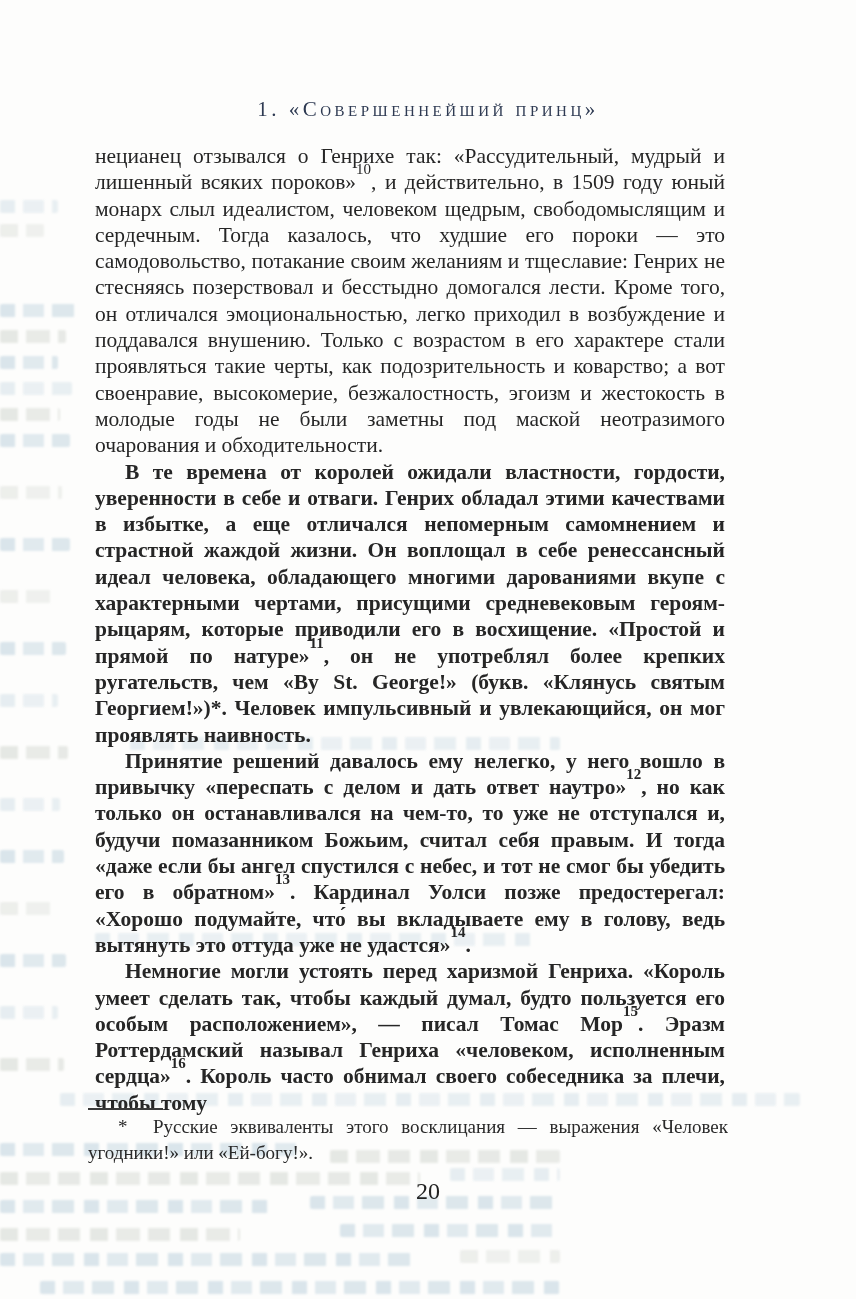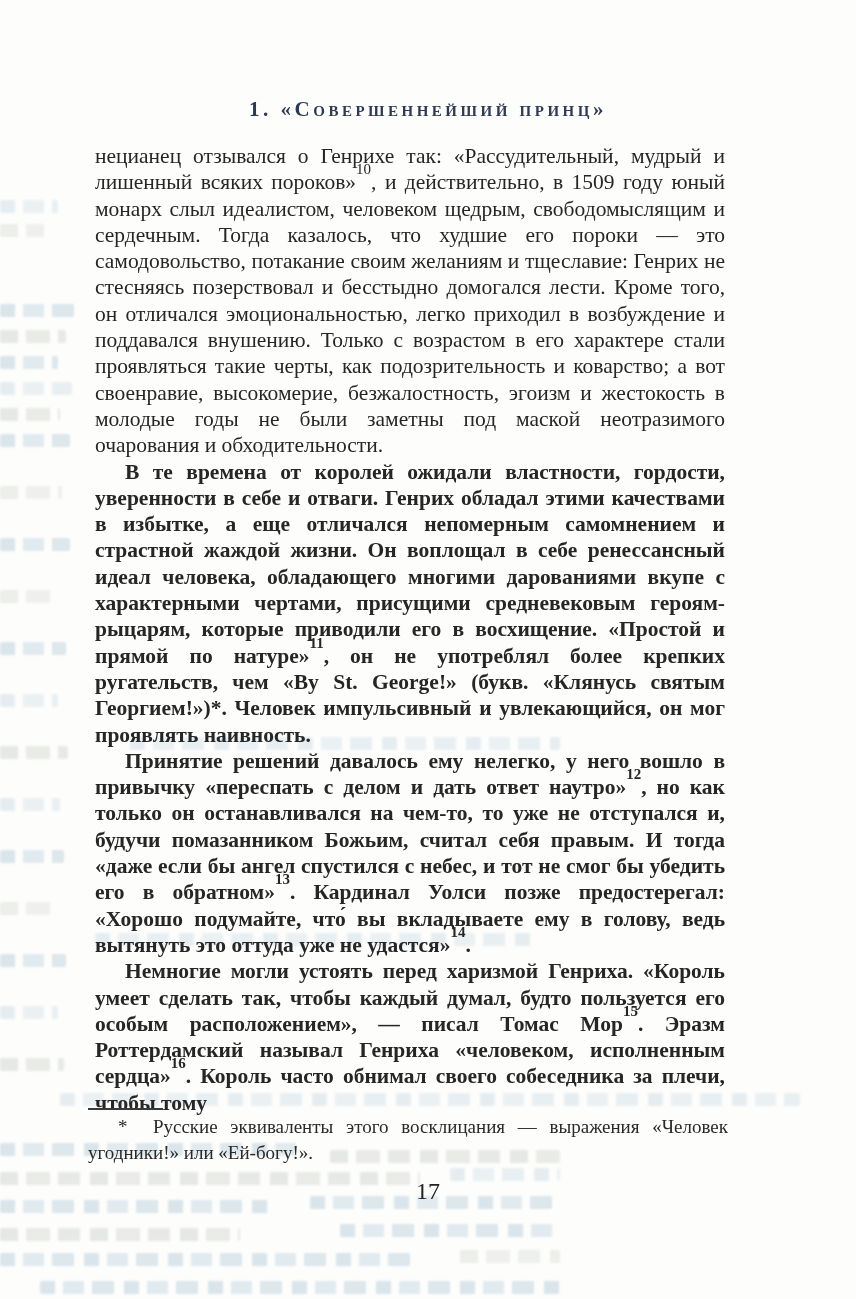--- a/index.html
+++ b/index.html
@@ -9,21 +9,21 @@
     font-family:"Liberation Serif","DejaVu Serif",serif;
   }
   .page{position:absolute;inset:0;background:#fdfdfc;}
   .chapter-header{
     position:absolute;top:97px;left:0;right:0;
     text-align:center;
     font-variant-caps:small-caps;
     font-size:21px;
     letter-spacing:3.5px;
     color:#2e3a52;
-    font-weight:700;
+    font-weight:400;
   }
   .body-text{
     position:absolute;left:95px;top:143px;width:630px;
     font-size:21.5px;line-height:26.3px;
     color:#262626;
     text-align:justify;
     text-rendering:optimizeLegibility;
   }
   .body-text p{margin:0;padding:0;}
   .body-text p.indent{text-indent:30px;font-weight:bold;}
@@ -113,15 +113,15 @@
     <p class="indent"><span>В те времена от королей ожидали властности, гордости, уверенности в себе и отваги. Генрих обладал этими качествами в избытке, а еще отличался непомерным самомнением и страстной жаждой жизни. Он воплощал в себе ренессансный идеал человека, обладающего многими дарованиями вкупе с характерными чертами, присущими средневековым героям-рыцарям, которые приводили его в восхищение. «Простой и прямой по натуре»</span><sup class="fnref">11</sup><span>, он не употреблял более крепких ругательств, чем «By St. George!» (букв. «Клянусь святым Георгием!»)*. Человек импульсивный и увлекающийся, он мог проявлять наивность.</span></p>
     <p class="indent"><span>Принятие решений давалось ему нелегко, у него вошло в привычку «переспать с делом и дать ответ наутро»</span><sup class="fnref">12</sup><span>, но как только он останавливался на чем-то, то уже не отступался и, будучи помазанником Божьим, считал себя правым. И тогда «даже если бы ангел спустился с небес, и тот не смог бы убедить его в обратном»</span><sup class="fnref">13</sup><span>. Кардинал Уолси позже предостерегал: «Хорошо подумайте, что́ вы вкладываете ему в голову, ведь вытянуть это оттуда уже не удастся»</span><sup class="fnref">14</sup><span>.</span></p>
     <p class="indent"><span>Немногие могли устоять перед харизмой Генриха. «Король умеет сделать так, чтобы каждый думал, будто пользуется его особым расположением», — писал Томас Мор</span><sup class="fnref">15</sup><span>. Эразм Роттердамский называл Генриха «человеком, исполненным сердца»</span><sup class="fnref">16</sup><span>. Король часто обнимал своего собеседника за плечи, чтобы тому</span></p>
   </div>
 
   <div class="footnote-rule"></div>
   <div class="footnote">
     <span class="fn-body"><span>*</span>&nbsp;&nbsp;<span>Русские эквиваленты этого восклицания — выражения «Человек угодники!» или «Ей-богу!».</span></span>
   </div>
 
-  <div class="page-number">17</div>
+  <div class="page-number">20</div>
 
 </div>
 
 </body></html>

